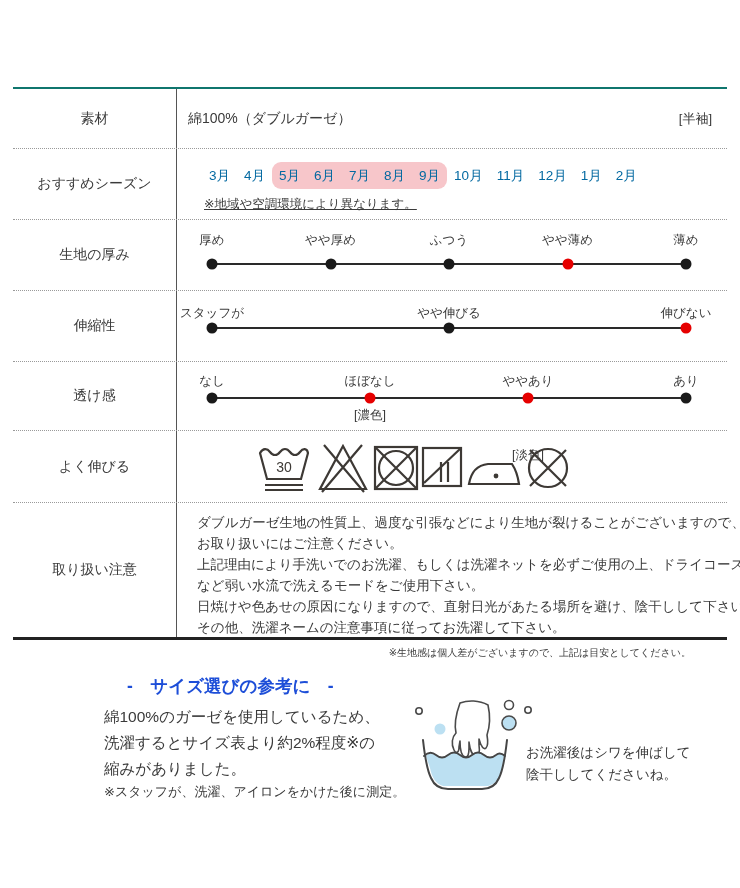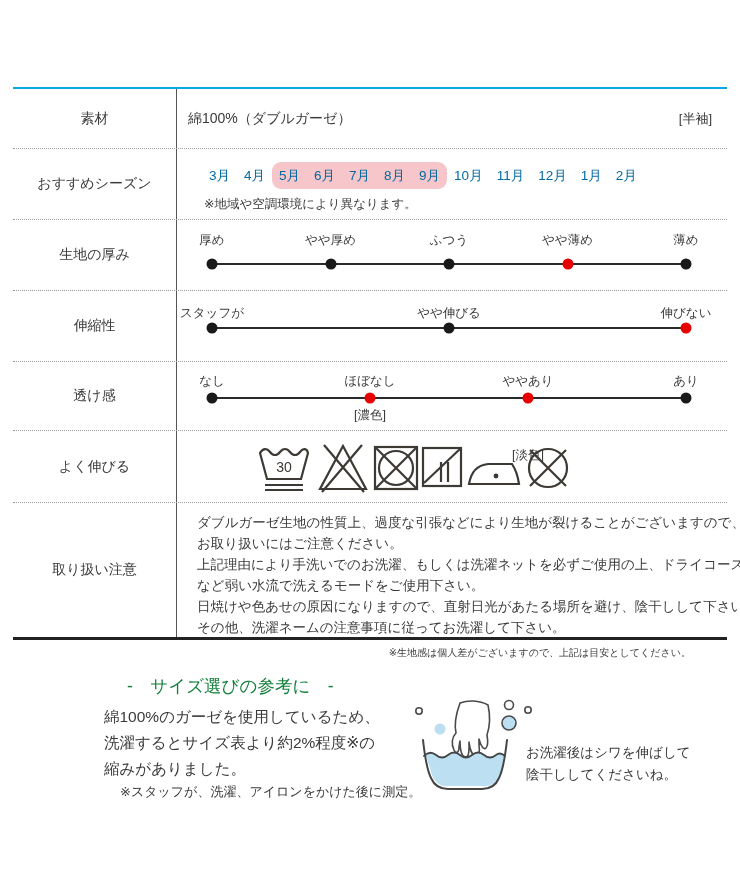--- a/index.html
+++ b/index.html
@@ -1,36 +1,36 @@
 <!DOCTYPE html>
 <html><head>
 <meta charset="utf-8">
 <style>
   html,body{margin:0;padding:0;}
   body{
     width:740px;height:888px;position:relative;background:#ffffff;
     font-family:"Liberation Sans","DejaVu Sans",sans-serif;color:#3a3a3a;overflow:hidden;
   }
   .spec-table{position:absolute;left:13px;top:87px;width:714px;
-    border-top:2px solid #0ea5e9;border-bottom:3px solid #222;box-sizing:border-box;}
+    border-top:2px solid #0f766e;border-bottom:3px solid #222;box-sizing:border-box;}
   .row{display:flex;border-bottom:1px dotted #9a9a9a;box-sizing:border-box;}
   .row:last-child{border-bottom:none;}
   .cell-label{flex:0 0 164px;width:164px;display:flex;align-items:center;justify-content:center;
     font-size:14px;border-right:1px solid #555;box-sizing:border-box;}
   .cell-content{flex:1;position:relative;}
   .row-material{height:60px}.row-season{height:71px}.row-thickness{height:71px}
   .row-stretch{height:71px}.row-sheer{height:69px}.row-care{height:72px}.row-handling{height:134px}
 
   .material-value{position:absolute;left:11px;top:50%;transform:translateY(-50%);font-size:14px;white-space:nowrap;}
   .sleeve-tag{position:absolute;right:15px;top:50%;transform:translateY(-50%);font-size:13px;white-space:nowrap;}
 
   .months{position:absolute;left:25px;top:13px;display:flex;align-items:center;}
   .month{font-size:13.5px;color:#0369a1;padding:0 7px;line-height:27px;white-space:nowrap;}
   .month-highlight-group{display:flex;border-radius:9px;}
-  .season-note{position:absolute;left:27px;top:47px;font-size:12.5px;}
+  .season-note{position:absolute;left:27px;top:47px;font-size:12.5px;text-decoration:underline;}
 
   .scale{position:absolute;left:35px;right:41px;top:0;bottom:0;}
   .scale-line{position:absolute;left:0;right:0;height:1.5px;background:#2a2a2a;}
   .scale-dot{position:absolute;width:11px;height:11px;border-radius:50%;transform:translate(-50%,-50%);}
   .scale-point-label{position:absolute;transform:translateX(-50%);font-size:12.5px;white-space:nowrap;}
   .scale-sublabel{position:absolute;transform:translateX(-50%);font-size:12.5px;white-space:nowrap;}
   .row-thickness .scale-point-label{top:12px}
   .row-thickness .scale-line{top:43px}
   .row-thickness .scale-dot{top:44px}
   .row-stretch .scale-point-label{top:14px}
@@ -40,23 +40,23 @@
   .row-sheer .scale-line{top:35px}
   .row-sheer .scale-dot{top:36px}
   .row-sheer .scale-sublabel{top:45px}
 
   .care-icons{position:absolute;left:78px;top:7px;height:58px;display:flex;gap:2px;align-items:center;}
   .care-icon svg{display:block;}
 
   .handling-lines{position:absolute;left:20px;top:9px;font-size:13.5px;line-height:21px;white-space:nowrap;}
 
   .footnote{position:absolute;left:0;width:691px;top:646px;text-align:right;font-size:10px;}
-  .sg-heading{position:absolute;left:127px;top:674px;font-size:17.5px;font-weight:normal;color:#15803d;white-space:nowrap;}
+  .sg-heading{position:absolute;left:127px;top:674px;font-size:17.5px;font-weight:bold;color:#1d4ed8;white-space:nowrap;}
   .sg-body{position:absolute;left:104px;top:704px;font-size:15.5px;line-height:26px;white-space:nowrap;}
-  .sg-note{position:absolute;left:104px;top:783px;font-size:13px;white-space:nowrap;margin-left:16px;}
+  .sg-note{position:absolute;left:104px;top:783px;font-size:13px;white-space:nowrap;}
   .illustration{position:absolute;left:396px;top:686px;}
   .sg-caption{position:absolute;left:526px;top:742px;font-size:13.5px;line-height:22px;white-space:nowrap;}
 </style>
 </head>
 <body>
 
 <div class="spec-table">
 
   <div class="row row-material">
     <div class="cell-label">素材</div>

